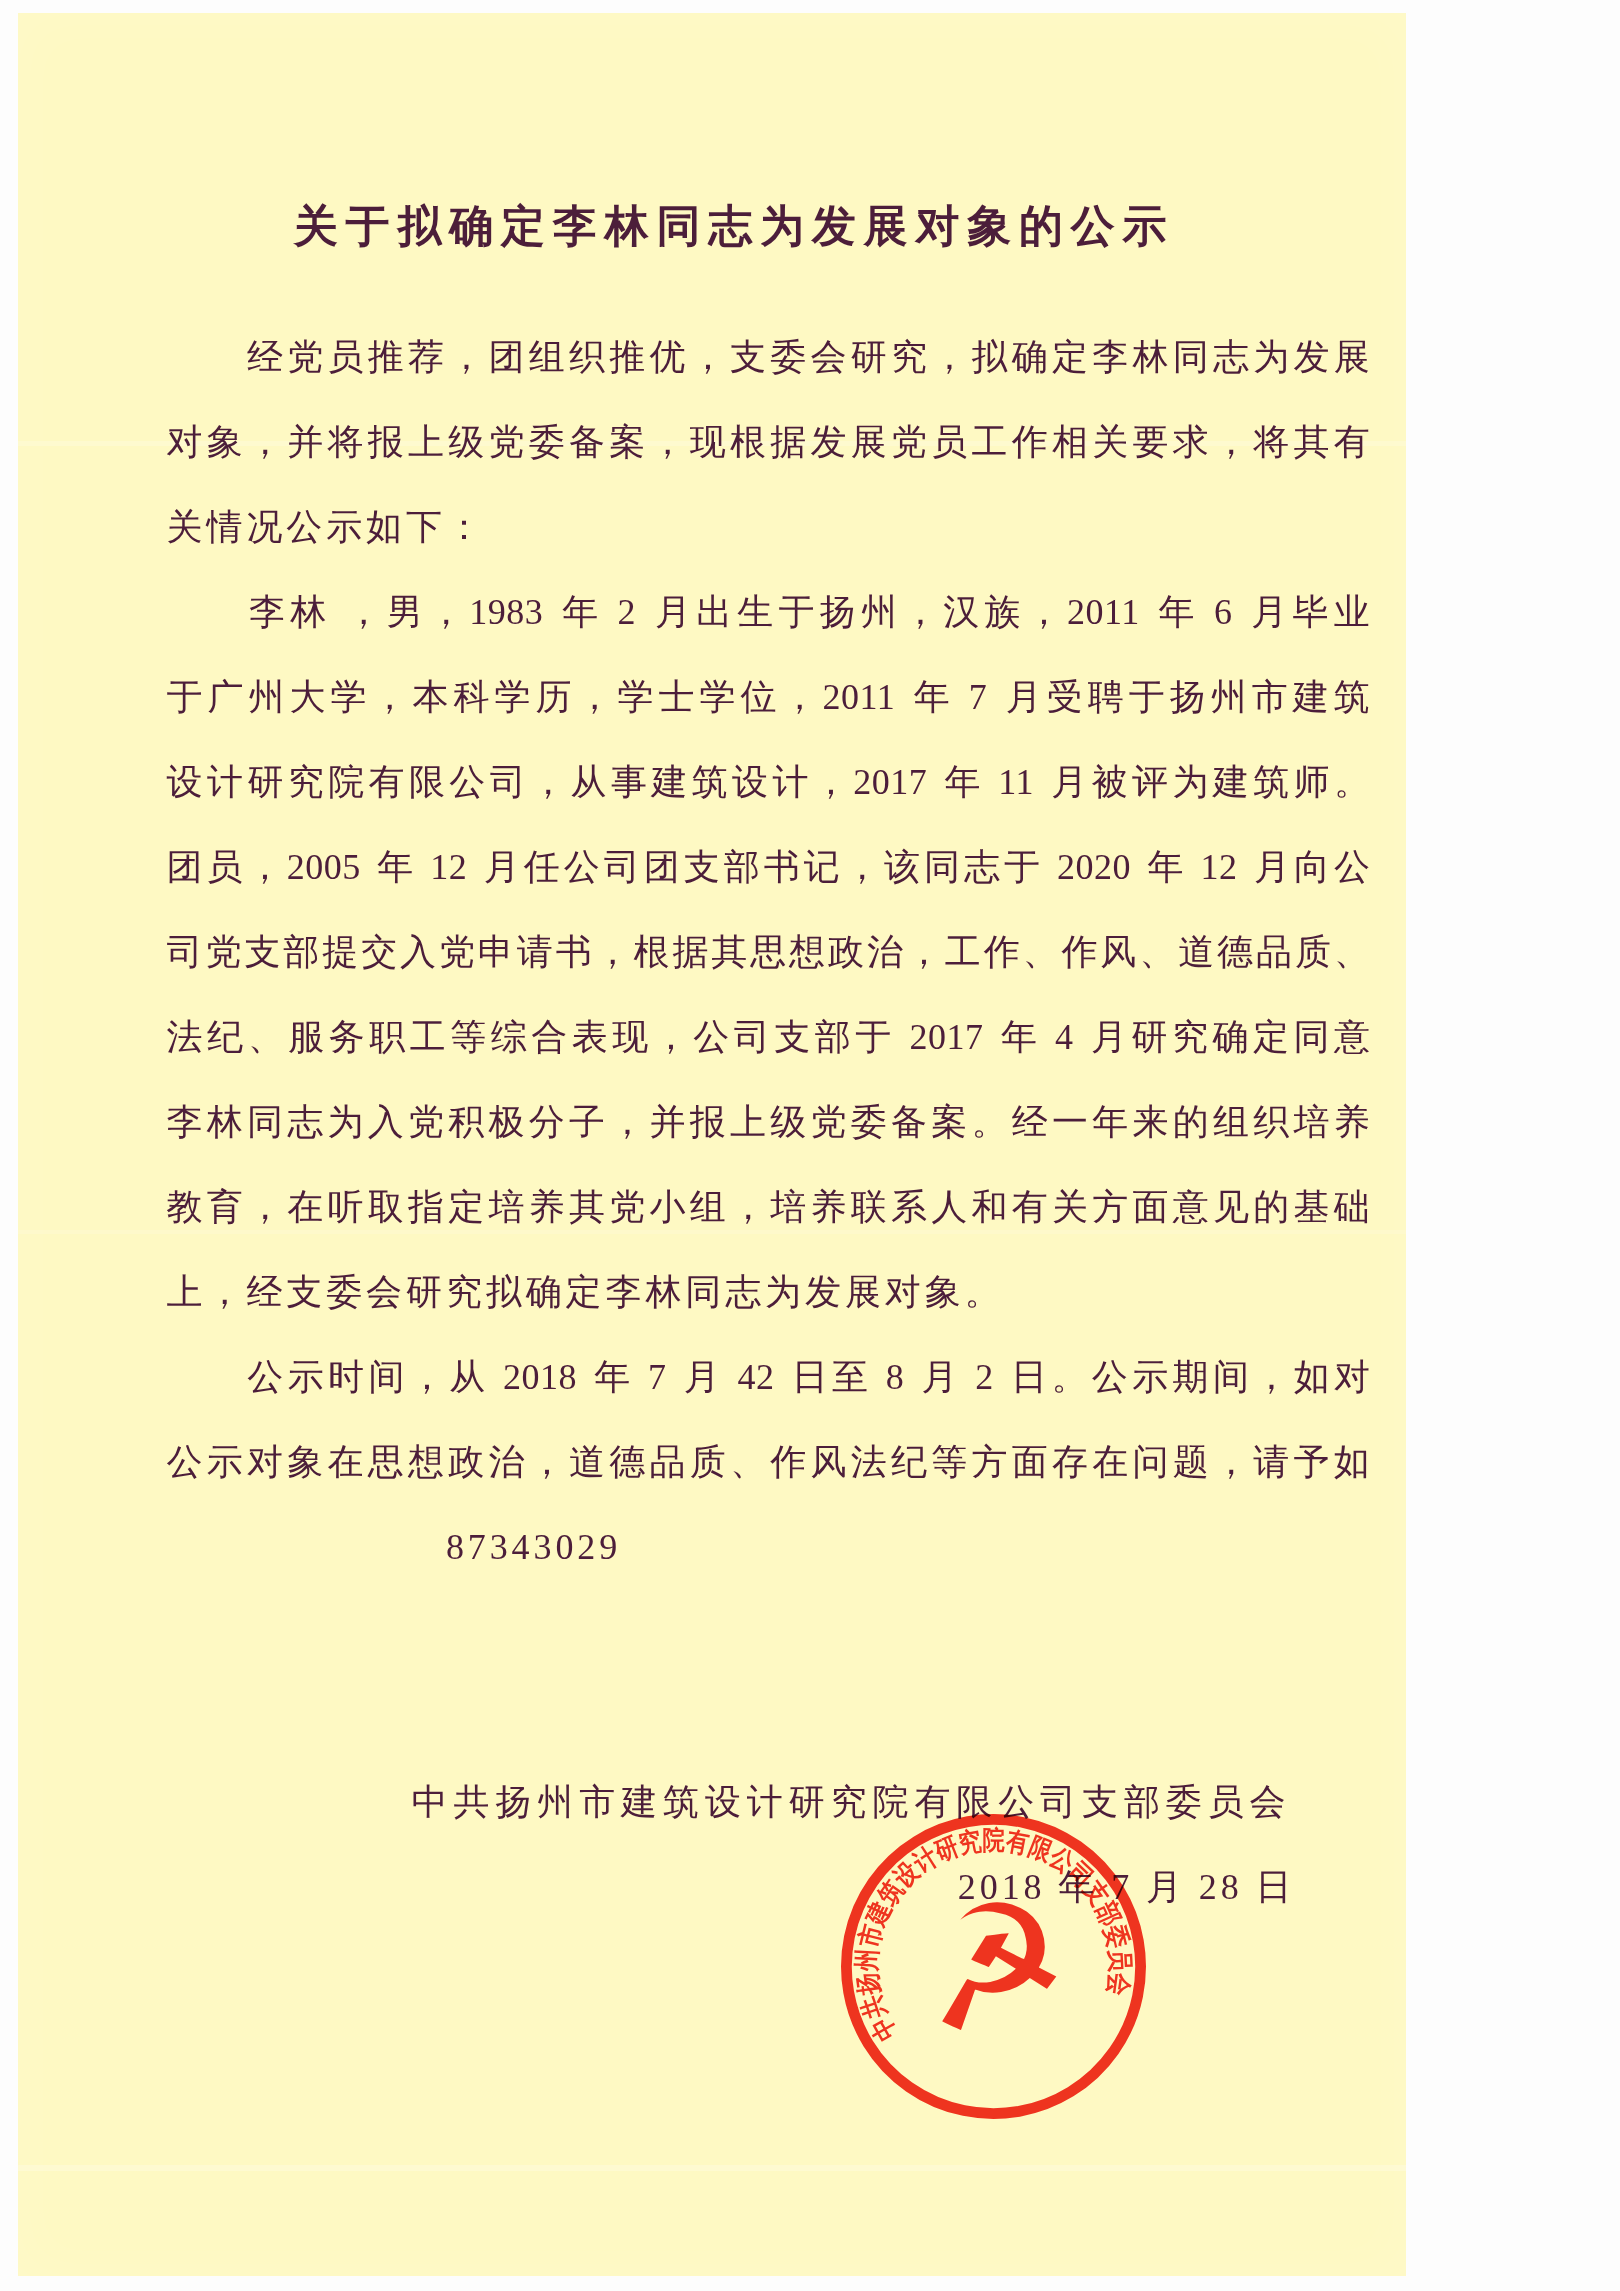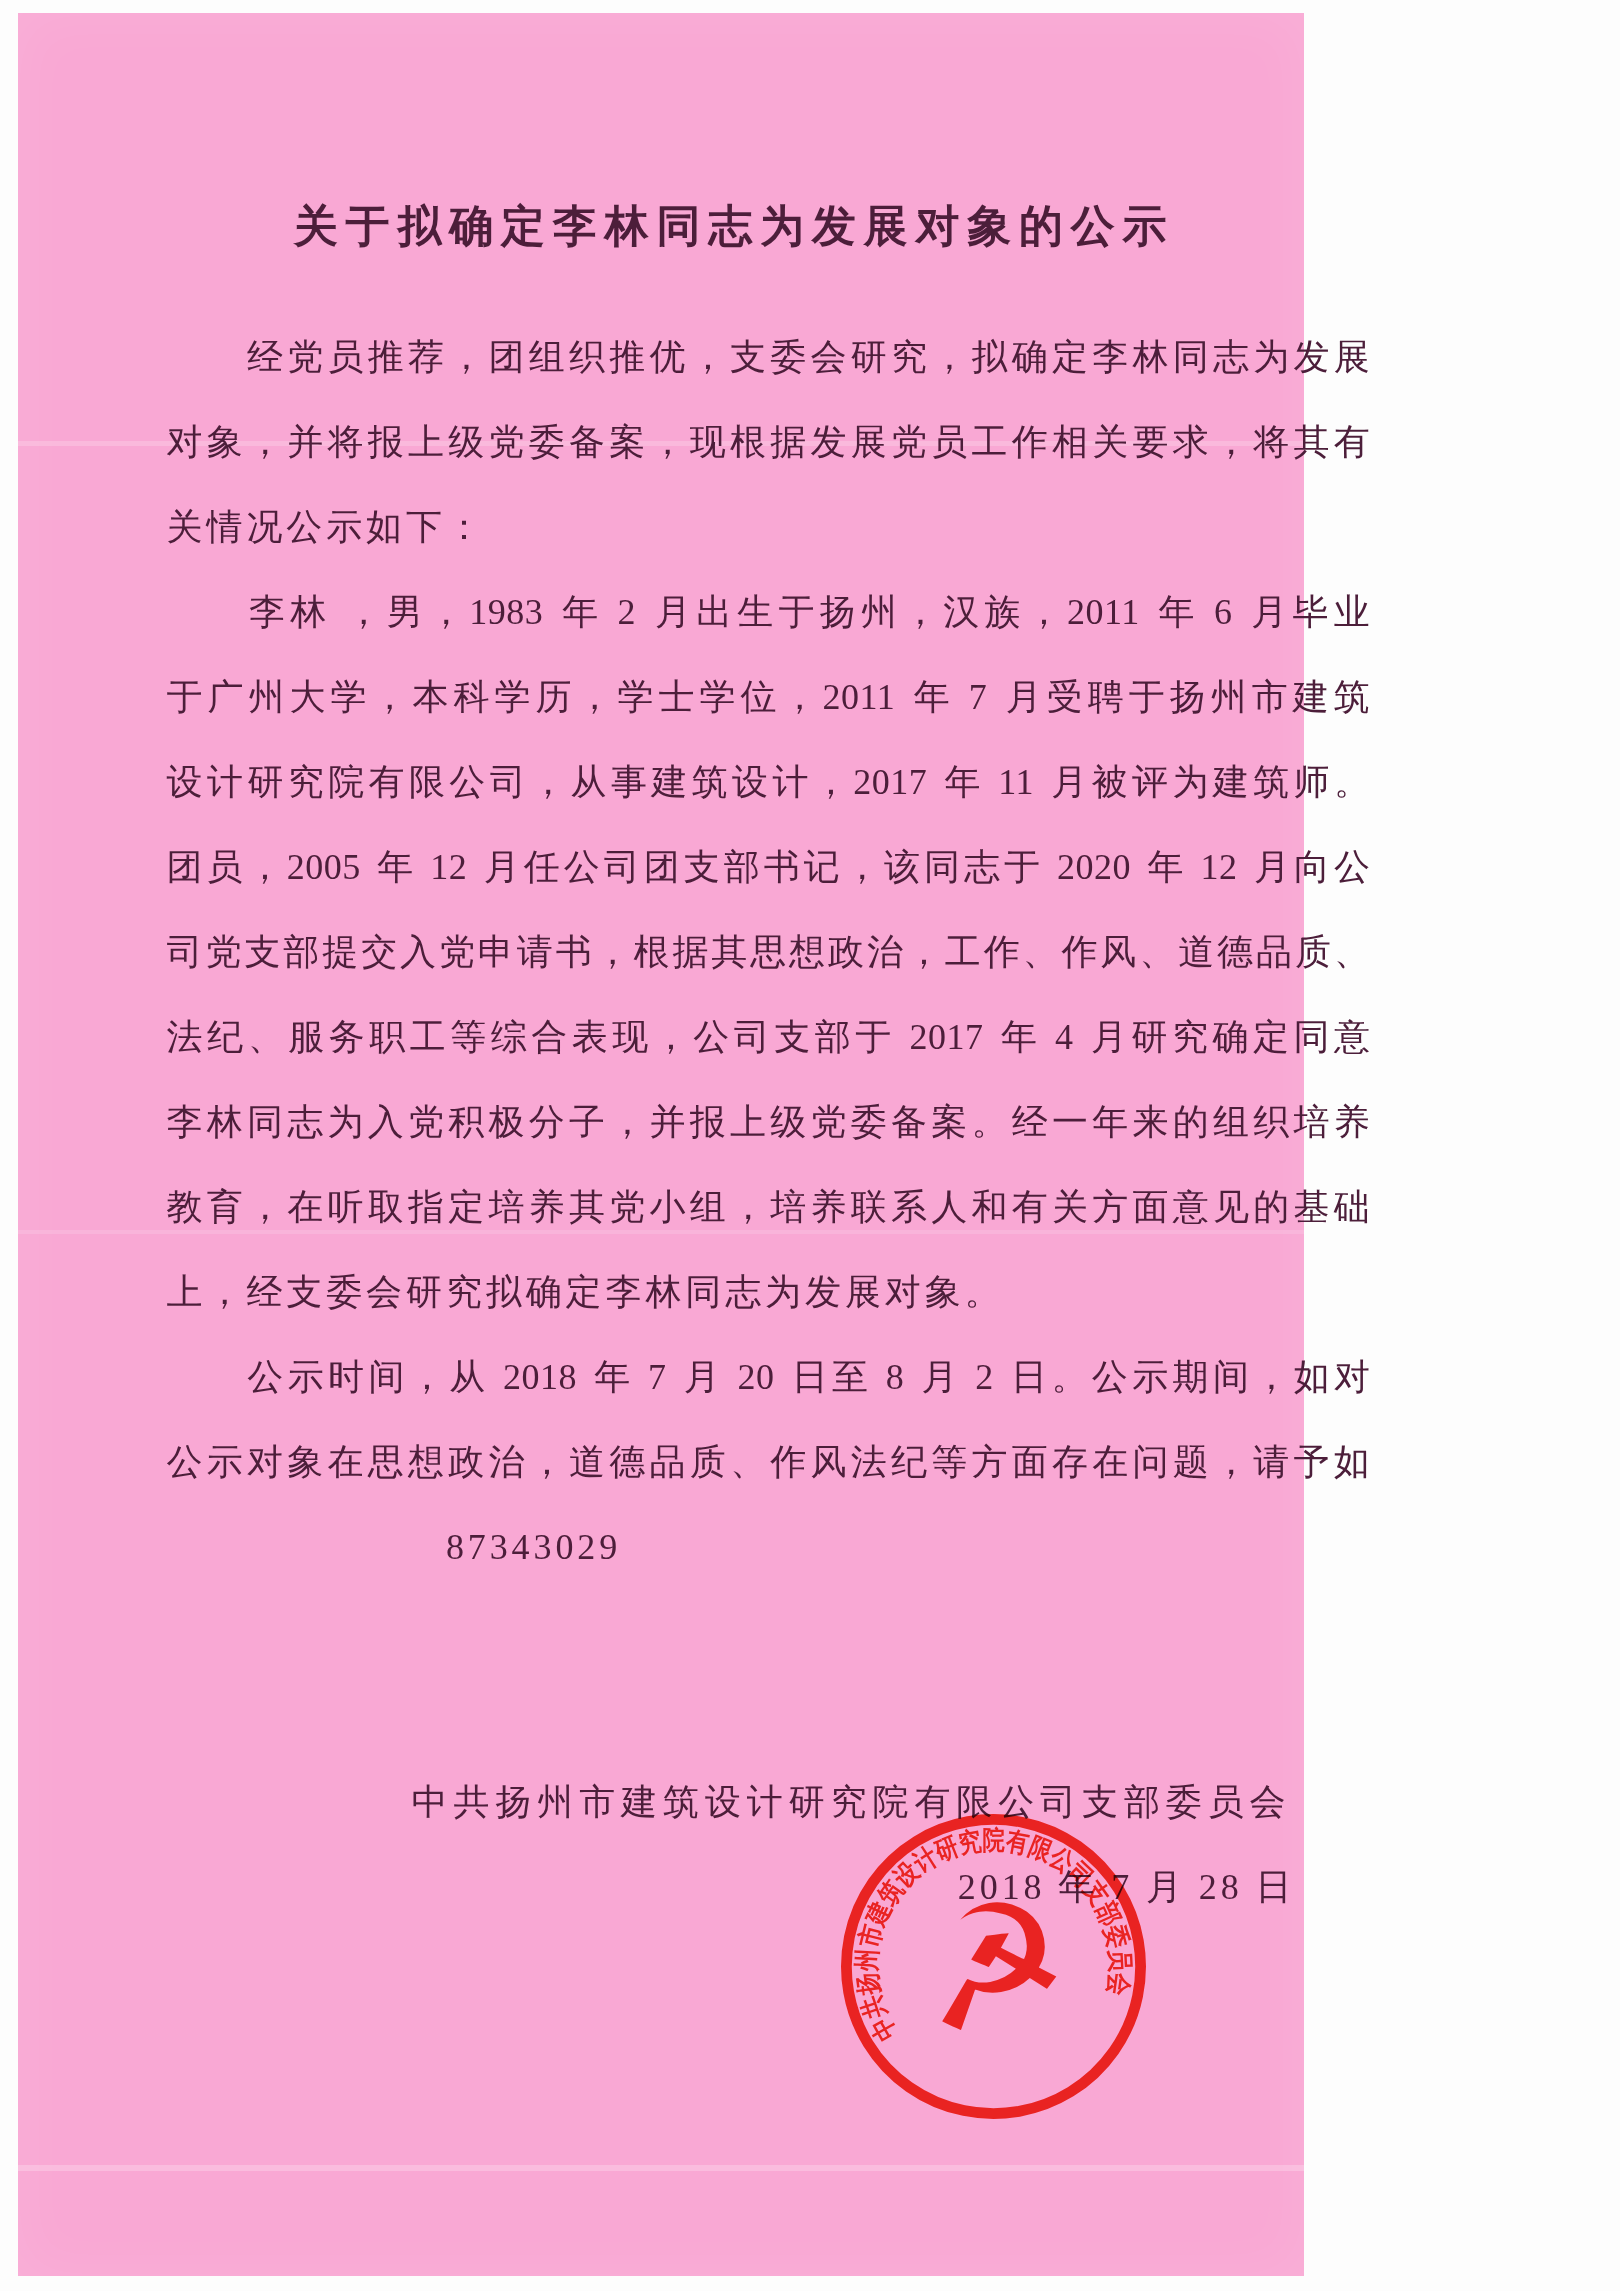--- a/index.html
+++ b/index.html
@@ -2,22 +2,22 @@
 <html><head>
 <meta charset="utf-8">
 <style>
   html,body{margin:0;padding:0;}
   body{
     width:1620px;height:2292px;position:relative;background:#fdfdfd;
     font-family:"Liberation Serif","DejaVu Serif",serif;
     overflow:hidden;
   }
   .paper{
-    position:absolute;left:17.6px;top:12.7px;width:1286px;height:2263px;
-    background:#f9a8d4;
+    position:absolute;left:17.6px;top:12.7px;width:1388px;height:2263px;
+    background:#fef9c3;
     box-shadow:inset 0 0 59px rgba(255,255,255,.10);
     text-decoration:underline;
   }
   
   .streak{position:absolute;left:0;width:100%;background:rgba(255,255,255,.20);pointer-events:none;}
   .streak.s1{top:428px;height:4.9px;}
   .streak.s2{top:1217px;height:3.9px;background:rgba(255,255,255,.14);}
   .streak.s3{top:2152px;height:5.9px;background:rgba(255,255,255,.24);}
   .content{position:absolute;left:149px;top:0;width:1204px;color:#4c1e3a;}
   .doc-title{
@@ -405,21 +405,21 @@
           <span>从</span>
           <span>&nbsp;</span>
           <span>2018</span>
           <span>&nbsp;</span>
           <span>年</span>
           <span>&nbsp;</span>
           <span>7</span>
           <span>&nbsp;</span>
           <span>月</span>
           <span>&nbsp;</span>
-          <span>20</span>
+          <span>42</span>
           <span>&nbsp;</span>
           <span>日</span>
           <span>至</span>
           <span>&nbsp;</span>
           <span>8</span>
           <span>&nbsp;</span>
           <span>月</span>
           <span>&nbsp;</span>
           <span>2</span>
           <span>&nbsp;</span>

